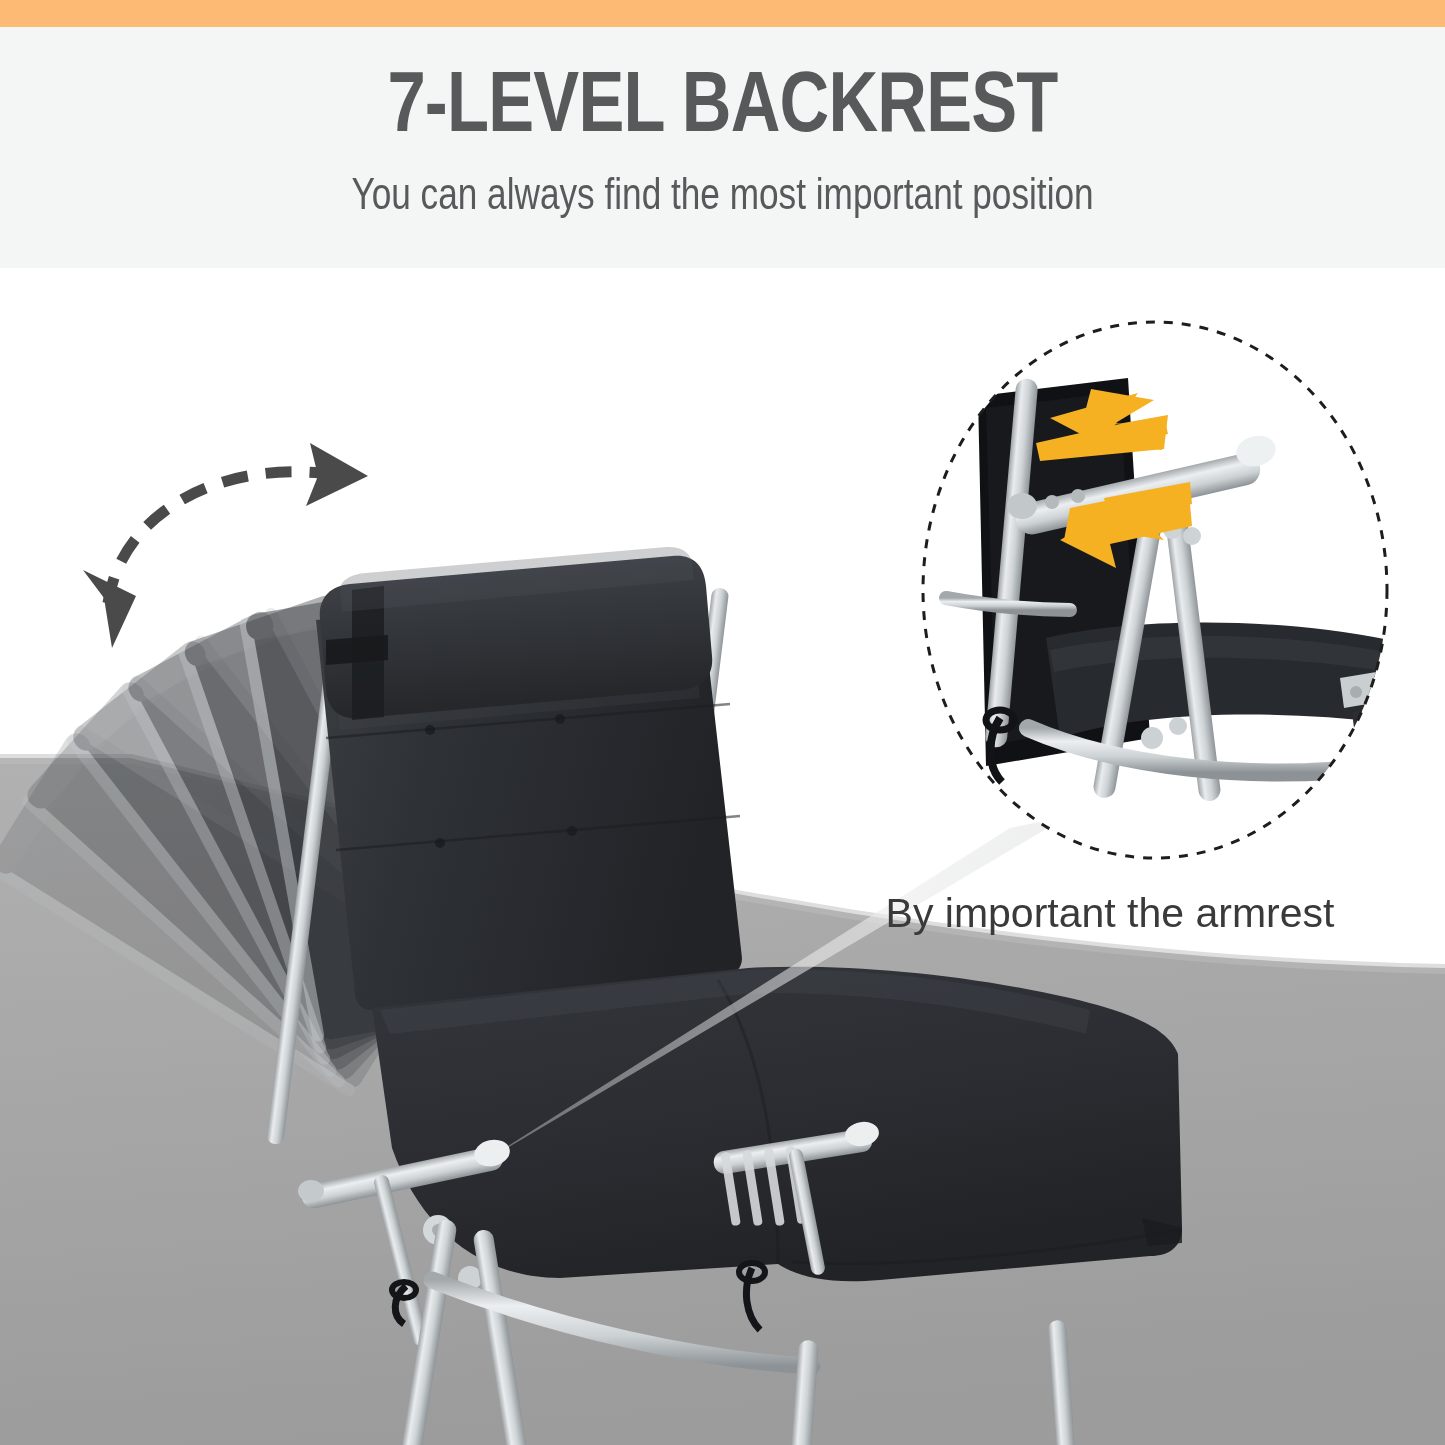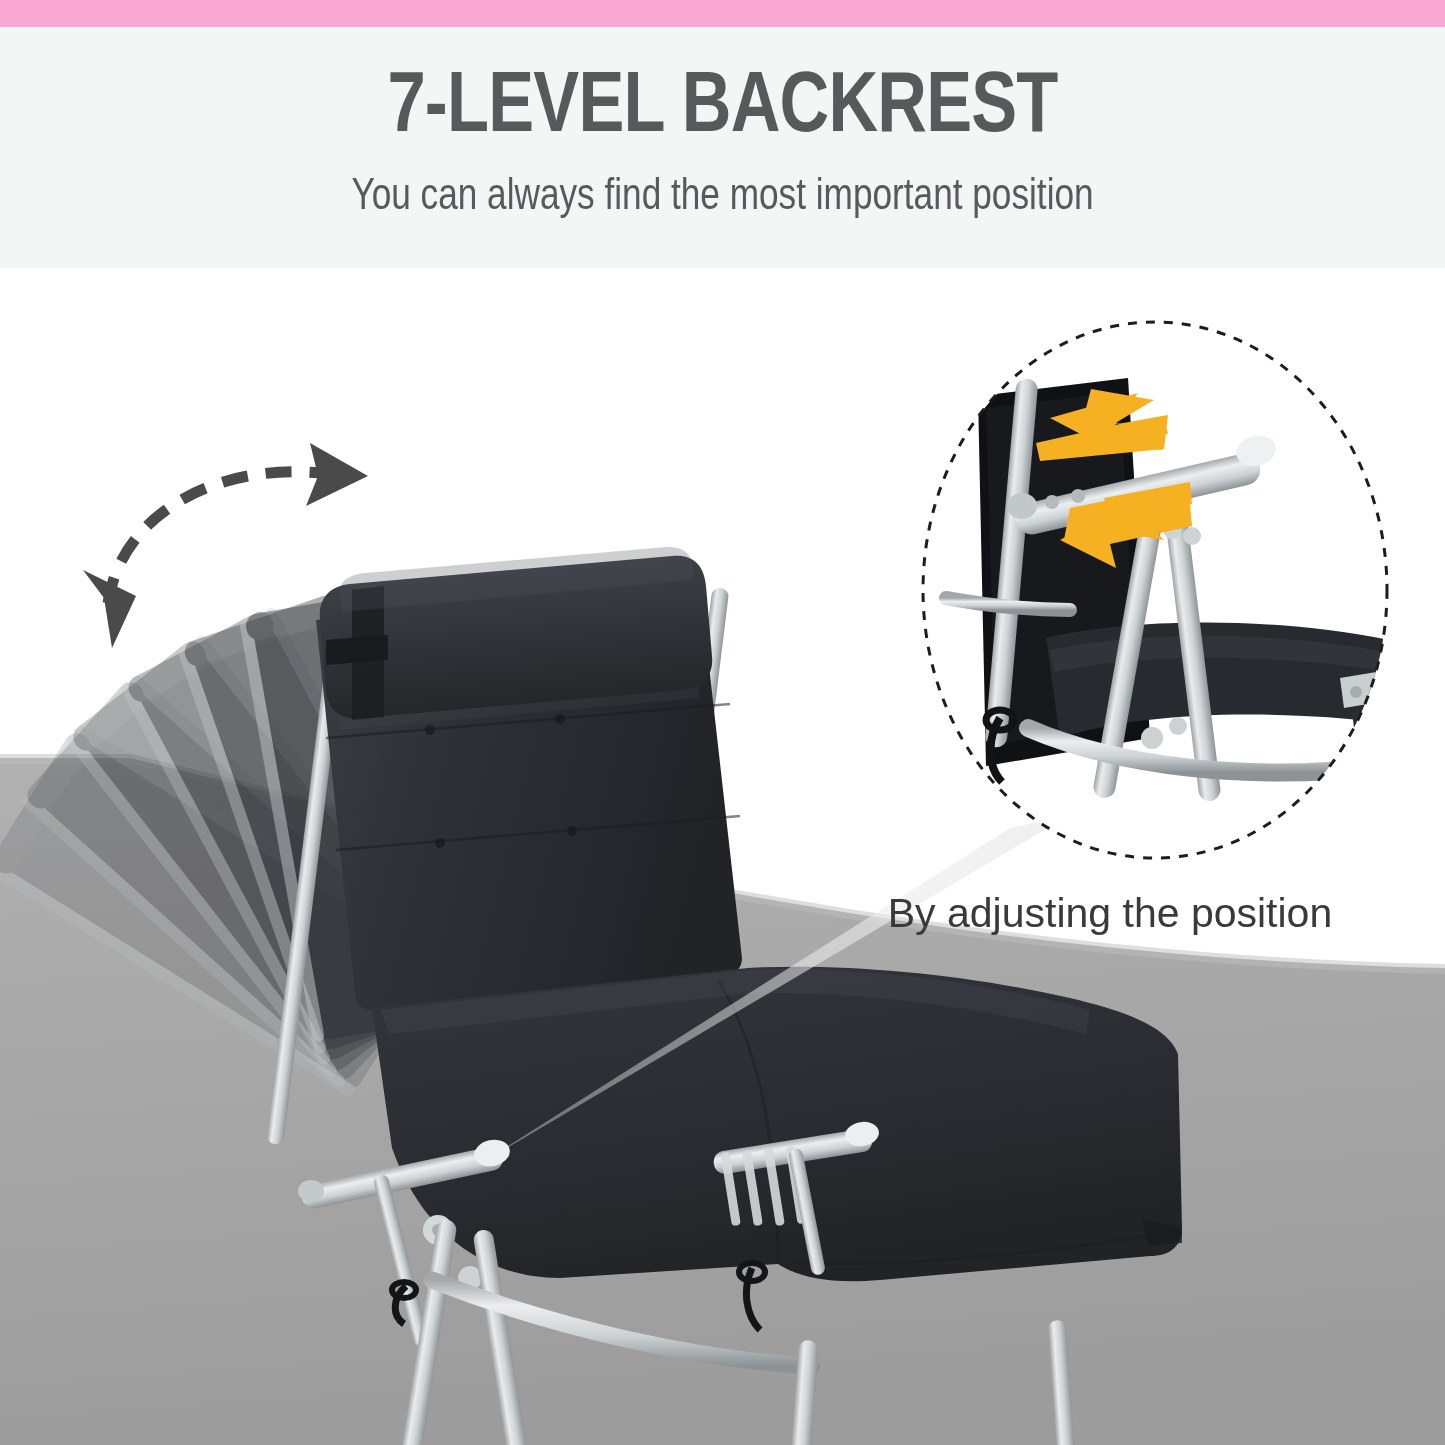--- a/index.html
+++ b/index.html
@@ -3,21 +3,21 @@
 <meta charset="utf-8">
 <style>
   html,body{margin:0;padding:0;}
   body{
     width:1445px;height:1445px;
     background:#ffffff;
     font-family:"Liberation Sans","DejaVu Sans",sans-serif;
     overflow:hidden;
     position:relative;
   }
-  #stage{position:relative;width:1445px;height:1445px;overflow:hidden;background:#f9a8d4;}
+  #stage{position:relative;width:1445px;height:1445px;overflow:hidden;background:#fdba74;}
 
   
   .header-band{
     position:absolute;left:0;top:27px;width:1445px;height:241px;
     background:#f4f5f5;
   }
   .title{
     position:absolute;left:0;top:58px;width:1445px;
     text-align:center;
     font-size:86px;
@@ -329,15 +329,15 @@
             <path d="M1118,244 L1060,272 L1116,300 L1110,276 L1192,258 L1190,236 L1112,254 Z" fill="#f5b122"></path>
           </g>
         </g>
 
         <ellipse cx="1155" cy="322" rx="232" ry="268" fill="none" stroke="#1d1d1b" stroke-width="3" stroke-dasharray="9 9"></ellipse>
       </g>
 
     </svg>
   </div>
 
-  <div class="inset-caption">By adjusting the position</div>
+  <div class="inset-caption">By important the armrest</div>
 
 </div>
 
 </body></html>

